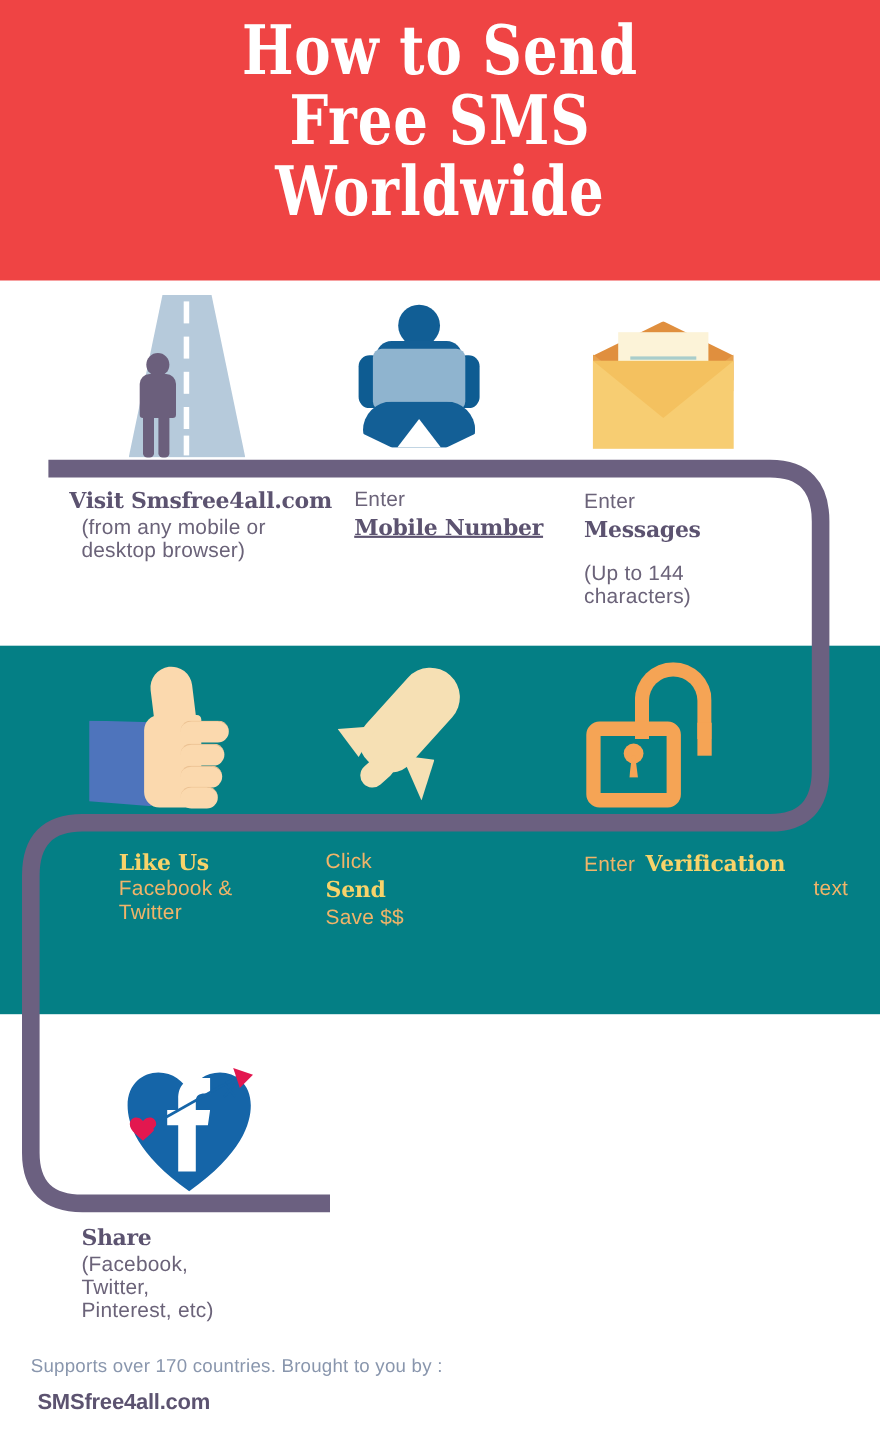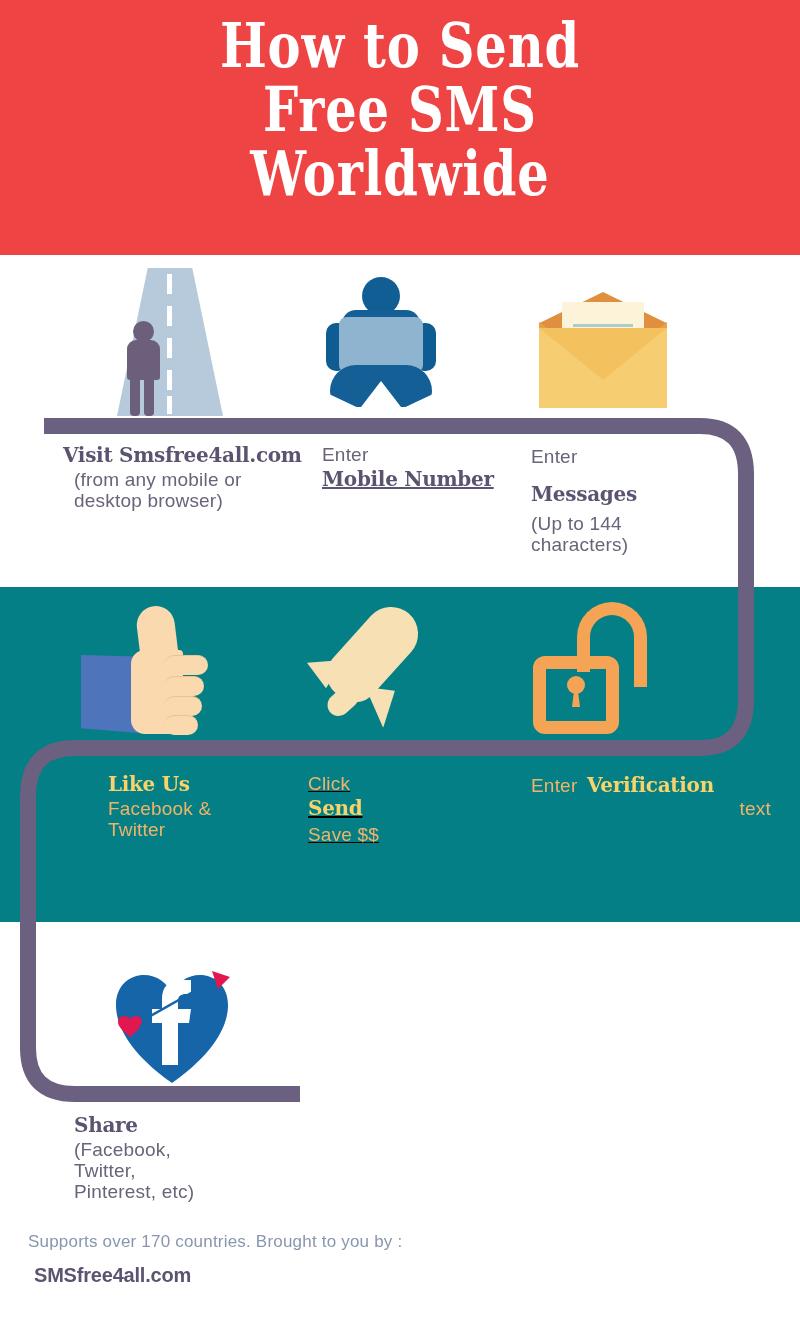--- a/index.html
+++ b/index.html
@@ -364,22 +364,22 @@
     <div class="t-sans c-purple-lt" style="margin-left:11px;">desktop browser)</div>
   </div>
 
   <div class="txt" style="left:322px; top:444px; width:220px;">
     <div class="t-sans c-purple-lt">Enter</div>
     <div class="t-serif c-purple" style="margin-top:2px;text-decoration:underline;">Mobile Number</div>
   </div>
 
   <div class="txt" style="left:531px; top:446px; width:220px;">
     <div class="t-sans c-purple-lt">Enter</div>
-    <div class="t-serif c-purple" style="margin-top:15px;">Messages</div>
-    <div class="t-sans c-purple-lt" style="margin-top:7px;">(Up to 144</div>
+    <div class="t-serif c-purple" style="margin-top:2px;">Messages</div>
+    <div class="t-sans c-purple-lt" style="margin-top:18px;">(Up to 144</div>
     <div class="t-sans c-purple-lt">characters)</div>
   </div>
 
   <div class="thumb">
     <div class="thumb-sleeve"></div>
     <div class="thumb-up"></div>
     <div class="thumb-palm"></div>
     <div class="thumb-finger" style="top:55px;width:44px;"></div>
     <div class="thumb-finger" style="top:76px;width:40px;"></div>
     <div class="thumb-finger" style="top:96px;width:38px;"></div>
@@ -400,21 +400,21 @@
     <div class="lock-hole"></div>
     <div class="lock-hole-stem"></div>
   </div>
 
   <div class="txt" style="left:108px; top:772px; width:220px;">
     <div class="t-serif c-gold">Like Us</div>
     <div class="t-sans c-sand" style="margin-top:2px;">Facebook &amp;</div>
     <div class="t-sans c-sand">Twitter</div>
   </div>
 
-  <div class="txt" style="left:308px; top:773px; width:220px;text-decoration:underline;">
+  <div class="txt" style="left:296px; top:773px; width:220px;">
     <div class="t-sans c-sand">Click</div>
     <div class="t-serif c-gold" style="margin-top:2px;">Send</div>
     <div class="t-sans c-sand" style="margin-top:4px;">Save $$</div>
   </div>
 
   <div class="txt" style="left:531px; top:773px; width:240px;">
     <div style="white-space:nowrap;">
       <span class="t-sans c-sand">Enter</span>
       <span class="t-serif c-gold" style="margin-left:5px;">Verification</span>
     </div>

